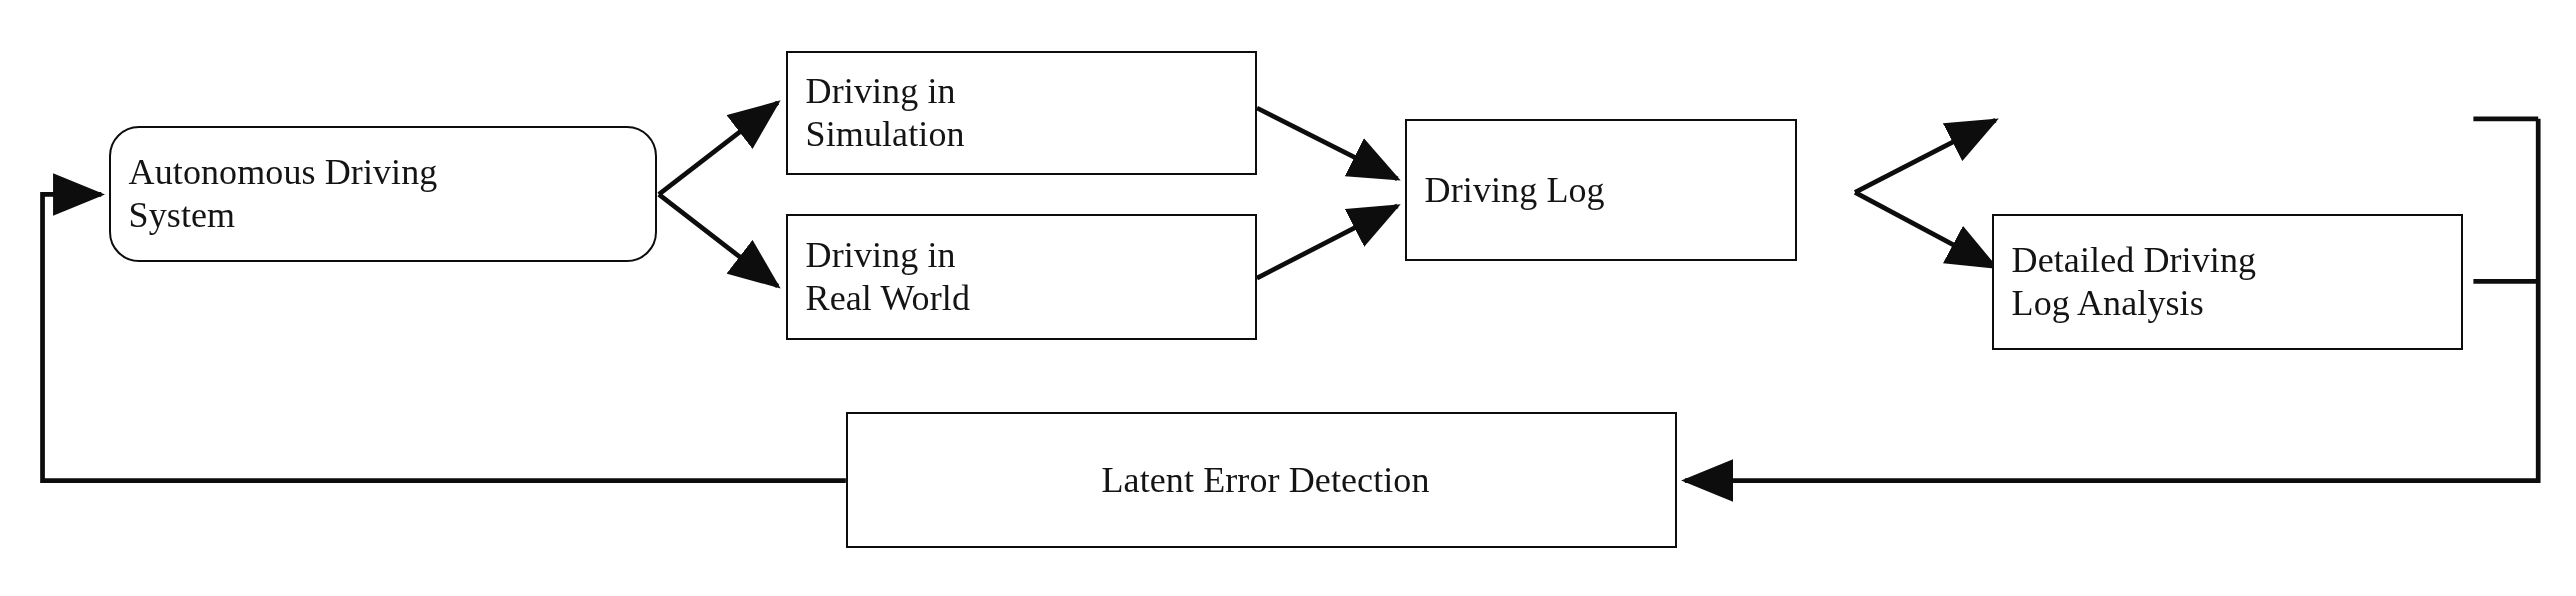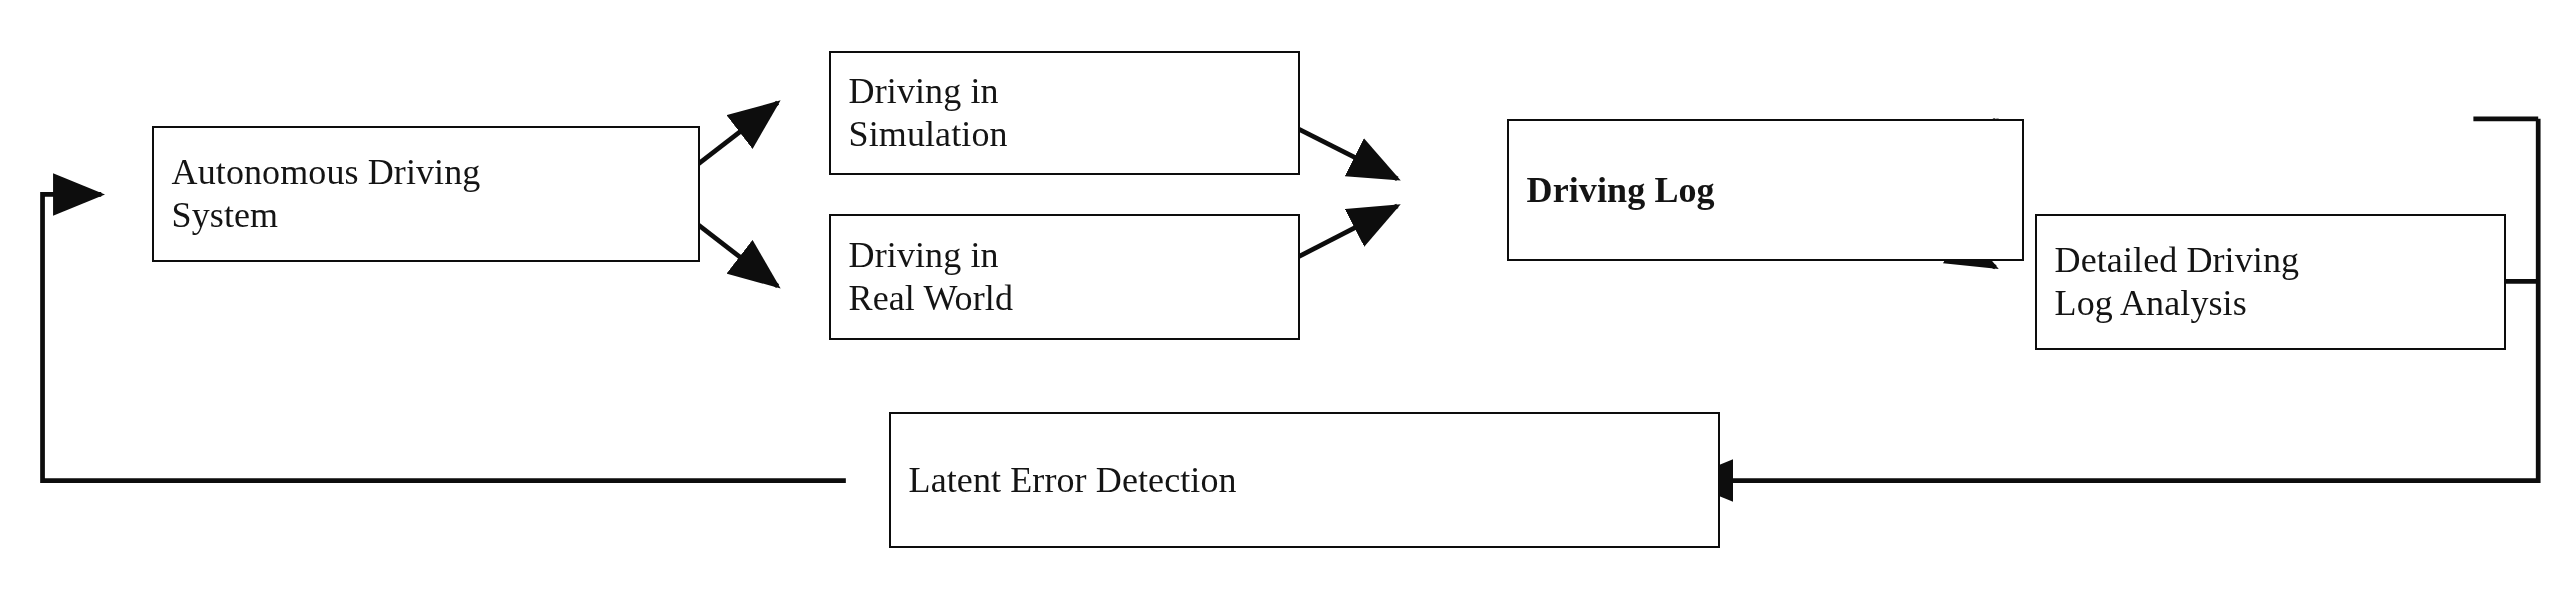--- a/index.html
+++ b/index.html
@@ -28,21 +28,20 @@
   }
   .node-box {
     position: absolute;
     box-sizing: border-box;
     border: 2.7px solid #0d0d0d;
     background: #ffffff;
     display: flex;
     align-items: center;
     justify-content: flex-start;
     z-index: 3;
-    margin-left: 43px;
   }
   .node-label {
     display: block;
     padding-left: 17.6px;
     padding-right: 9.5px;
     color: #141414;
     font-family: "Liberation Serif", "DejaVu Serif", serif;
     font-size: 36px;
     line-height: 1.20;
     letter-spacing: 0.1px;
@@ -79,43 +78,43 @@
 
     <path d="M3664,176 L3760,176" fill="none" stroke="#0d0d0d" stroke-width="7"></path>
 
     <path d="M3664,417 L3760,417" fill="none" stroke="#0d0d0d" stroke-width="7"></path>
 
     <path d="M3760,176 L3760,712 L2496,712" fill="none" stroke="#0d0d0d" stroke-width="7" marker-end="url(#arrowhead)"></path>
 
     <path d="M1253,712 L63,712 L63,288 L150,288" fill="none" stroke="#0d0d0d" stroke-width="7" marker-end="url(#arrowhead)"></path>
   </svg>
 
-  <div class="node-box" style="left:109px; top:126px; width:548px; height:136px;">
+  <div class="node-box" style="left:109px; top:126px; width:548px; height:136px;border-radius:30px;">
     <span class="node-label">Autonomous Driving
 System</span>
   </div>
 
   <div class="node-box" style="left:786px; top:51px; width:471px; height:124px;">
     <span class="node-label">Driving in
 Simulation</span>
   </div>
 
   <div class="node-box" style="left:786px; top:214px; width:471px; height:126px;">
     <span class="node-label">Driving in
 Real World</span>
   </div>
 
-  <div class="node-box" style="left:1464px; top:119px; width:517px; height:142px;font-weight:bold;">
+  <div class="node-box" style="left:1405px; top:119px; width:392px; height:142px;">
     <span class="node-label single-line">Driving Log</span>
   </div>
 
 
   <div class="node-box" style="left:1992px; top:214px; width:471px; height:136px;">
     <span class="node-label">Detailed Driving
 Log Analysis</span>
   </div>
 
-  <div class="node-box" style="left:846px; top:412px; width:831px; height:136px;">
+  <div class="node-box" style="left:846px; top:412px; width:831px; height:136px;justify-content:center;">
     <span class="node-label single-line">Latent Error Detection</span>
   </div>
 
 </div>
 
 
 </body></html>

